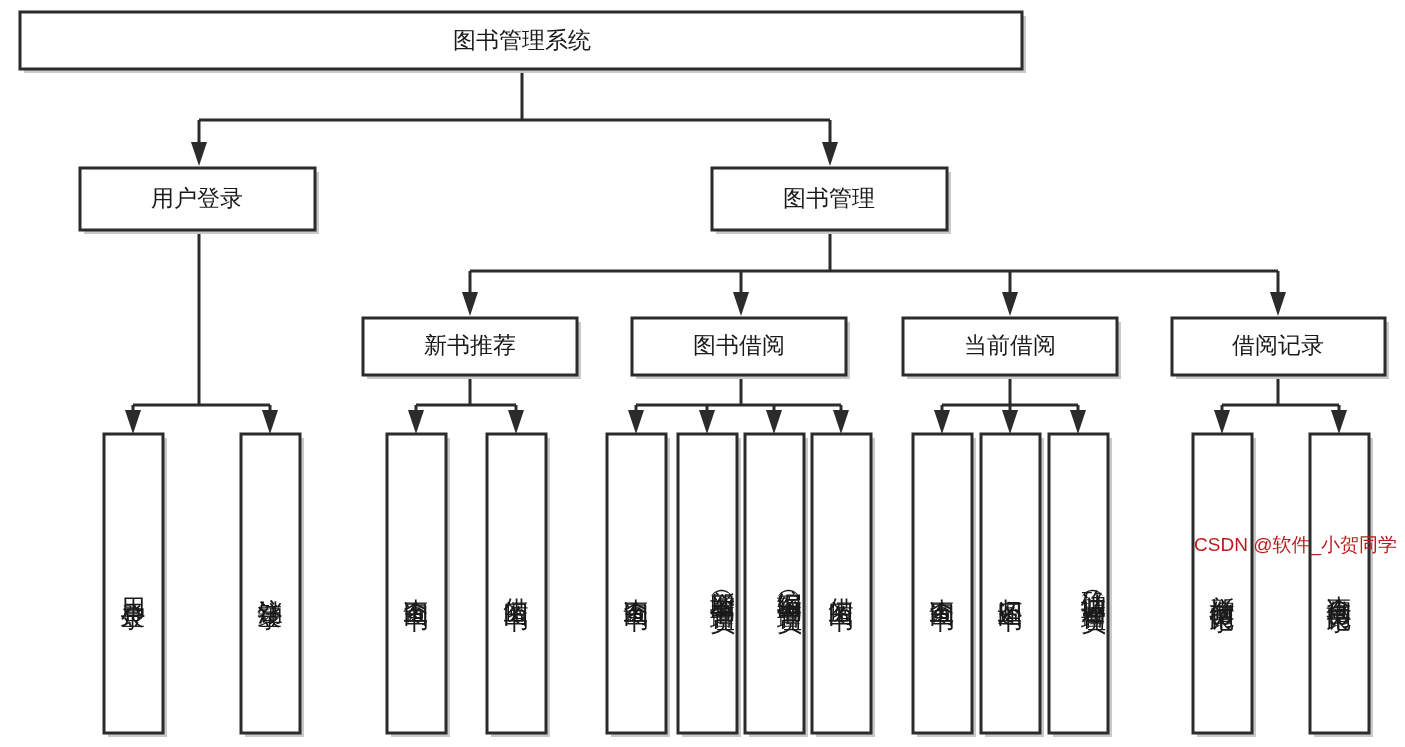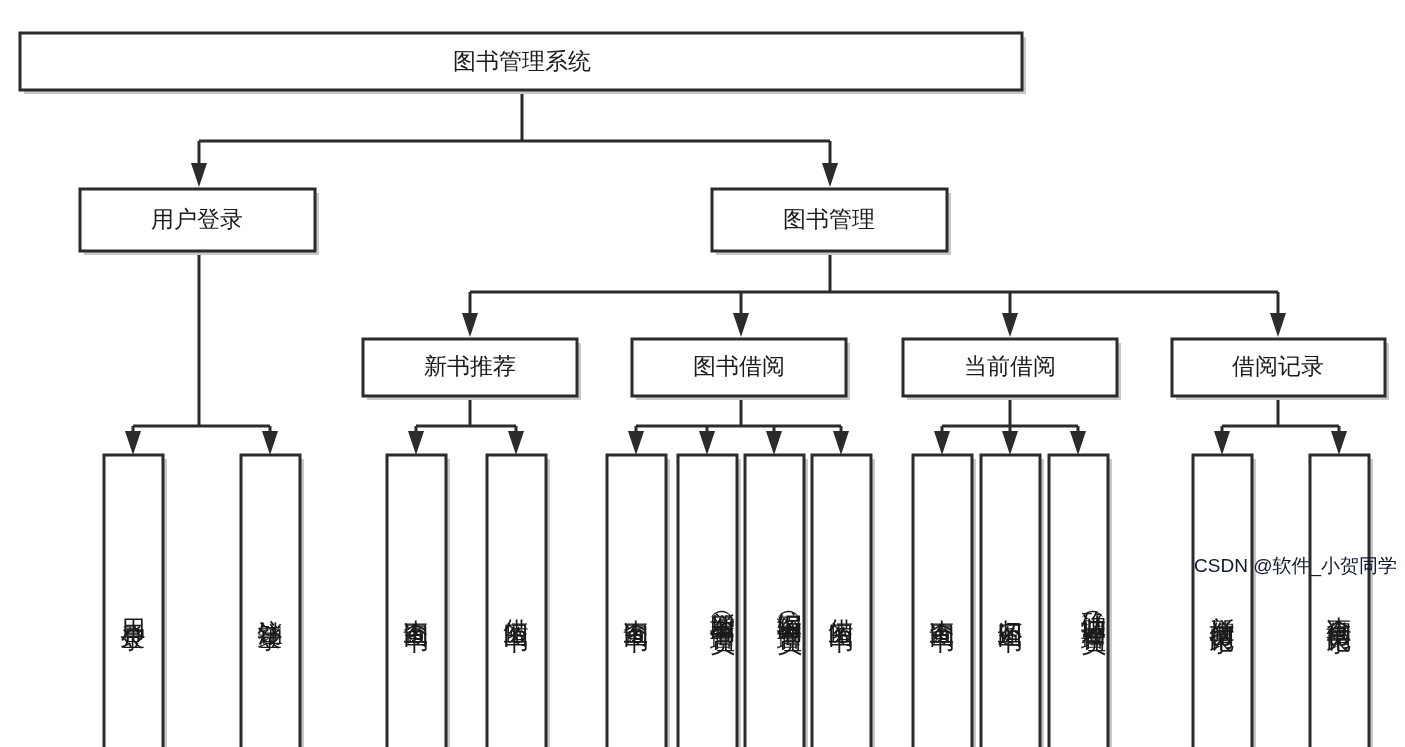--- a/index.html
+++ b/index.html
@@ -11,21 +11,20 @@
     width: 1405px;
     height: 747px;
     font-family: "Liberation Sans", "DejaVu Sans", sans-serif;
     overflow: hidden;
   }
   #diagram-root {
     position: relative;
     width: 1405px;
     height: 562px;
     background: #ffffff;
-    margin-top: 21px;
   }
   svg.diagram-canvas {
     position: absolute;
     top: 0;
     left: 0;
     width: 1405px;
     height: 747px;
   }
   .node-rect {
     fill: #ffffff;
@@ -63,21 +62,21 @@
     white-space: nowrap;
     text-align: center;
     pointer-events: none;
   }
   .watermark {
     position: absolute;
     right: 8px;
     bottom: 4px;
     font-family: "Liberation Sans", "DejaVu Sans", sans-serif;
     font-size: 19px;
-    color: #0f172a;
+    color: #b91c1c;
     white-space: nowrap;
   }
 </style>
 </head>
 <body>
 
 <div id="diagram-root">
 
   <svg class="diagram-canvas" viewBox="0 0 1405 747">
 

